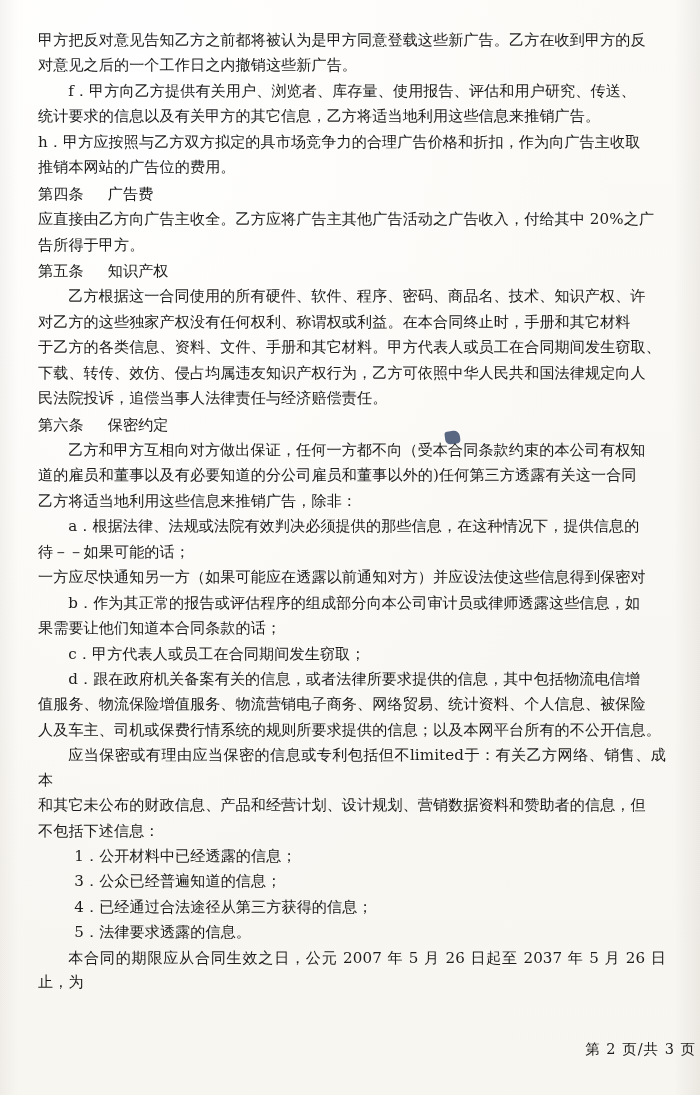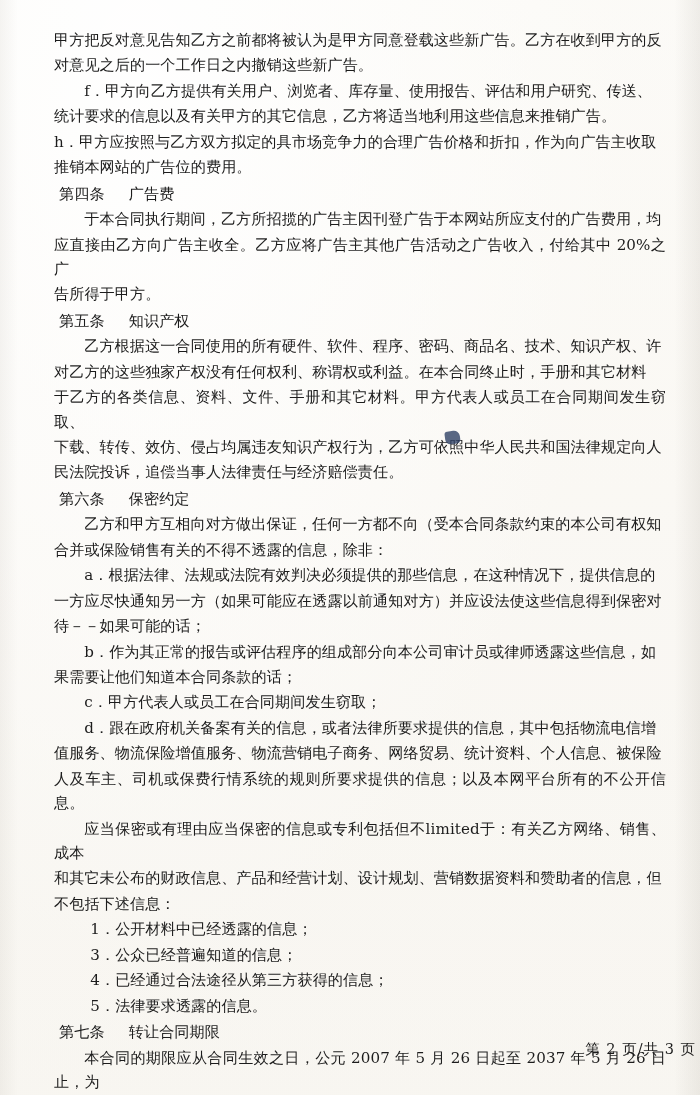--- a/index.html
+++ b/index.html
@@ -33,30 +33,30 @@
   }
   .content {
     position: relative;
     z-index: 2;
     font-size: 15.1px;
     line-height: 1.62;
     letter-spacing: 0.1px;
     text-align: justify;
   }
   p {
-    margin: 0 0 1px 16px;
+    margin: 0 0 1px 0;
     text-indent: 0;
   }
   .ind1 { text-indent: 2em; }
   .ind2 { text-indent: 2.4em; }
   .heading {
     margin: 2px 0 1px 0;
     text-indent: 0;
   }
-  .heading .h-num { margin-right: 1.6em; margin-left: 21px; }
+  .heading .h-num { margin-right: 1.6em; }
   .footer {
     position: absolute;
     left: 0;
     right: 4px;
     bottom: 36px;
     text-align: right;
     font-size: 14.5px;
     letter-spacing: 1px;
     z-index: 3;
   }
@@ -102,59 +102,56 @@
     <p>甲方把反对意见告知乙方之前都将被认为是甲方同意登载这些新广告。乙方在收到甲方的反</p>
     <p>对意见之后的一个工作日之内撤销这些新广告。</p>
     <p class="ind1">f．甲方向乙方提供有关用户、浏览者、库存量、使用报告、评估和用户研究、传送、</p>
     <p>统计要求的信息以及有关甲方的其它信息，乙方将适当地利用这些信息来推销广告。</p>
     <p>h．甲方应按照与乙方双方拟定的具市场竞争力的合理广告价格和折扣，作为向广告主收取</p>
     <p>推销本网站的广告位的费用。</p>
 
     <p class="heading">
       <span class="h-num">第四条</span><span>广告费</span>
     </p>
-    <p class="ind1">于本合同执行期间，乙方所招揽的广告主因刊登广告于本网站所应支付的广告费用，均</p>
     <p>应直接由乙方向广告主收全。乙方应将广告主其他广告活动之广告收入，付给其中 20%之广</p>
     <p>告所得于甲方。</p>
 
     <p class="heading">
       <span class="h-num">第五条</span><span>知识产权</span>
     </p>
     <p class="ind1">乙方根据这一合同使用的所有硬件、软件、程序、密码、商品名、技术、知识产权、许</p>
     <p>对乙方的这些独家产权没有任何权利、称谓权或利益。在本合同终止时，手册和其它材料</p>
     <p>于乙方的各类信息、资料、文件、手册和其它材料。甲方代表人或员工在合同期间发生窃取、</p>
     <p>下载、转传、效仿、侵占均属违友知识产权行为，乙方可依照中华人民共和国法律规定向人</p>
     <p>民法院投诉，追偿当事人法律责任与经济赔偿责任。</p>
 
     <p class="heading">
       <span class="h-num">第六条</span><span>保密约定</span>
     </p>
     <p class="ind1">乙方和甲方互相向对方做出保证，任何一方都不向（受本合同条款约束的本公司有权知</p>
-    <p>合并或保险销售有关的不得不透露的信息，除非：</p>
+    <p>道的雇员和董事以及有必要知道的分公司雇员和董事以外的)任何第三方透露有关这一合同</p>
+    <p>乙方将适当地利用这些信息来推销广告，除非：</p>
     <p class="ind1">a．根据法律、法规或法院有效判决必须提供的那些信息，在这种情况下，提供信息的</p>
+    <p>待－－如果可能的话；</p>
     <p>一方应尽快通知另一方（如果可能应在透露以前通知对方）并应设法使这些信息得到保密对</p>
-    <p>待－－如果可能的话；</p>
     <p class="ind1">b．作为其正常的报告或评估程序的组成部分向本公司审计员或律师透露这些信息，如</p>
     <p>果需要让他们知道本合同条款的话；</p>
     <p class="ind1">c．甲方代表人或员工在合同期间发生窃取；</p>
     <p class="ind1">d．跟在政府机关备案有关的信息，或者法律所要求提供的信息，其中包括物流电信增</p>
     <p>值服务、物流保险增值服务、物流营销电子商务、网络贸易、统计资料、个人信息、被保险</p>
     <p>人及车主、司机或保费行情系统的规则所要求提供的信息；以及本网平台所有的不公开信息。</p>
     <p class="ind1">应当保密或有理由应当保密的信息或专利包括但不limited于：有关乙方网络、销售、成本</p>
     <p>和其它未公布的财政信息、产品和经营计划、设计规划、营销数据资料和赞助者的信息，但</p>
     <p>不包括下述信息：</p>
 
     <p class="ind2">1．公开材料中已经透露的信息；</p>
     <p class="ind2">3．公众已经普遍知道的信息；</p>
     <p class="ind2">4．已经通过合法途径从第三方获得的信息；</p>
     <p class="ind2">5．法律要求透露的信息。</p>
 
-    <p class="heading">
-      <span class="h-num">第七条</span><span>转让合同期限</span>
-    </p>
     <p class="ind1">本合同的期限应从合同生效之日，公元 2007 年 5 月 26 日起至 2037 年 5 月 26 日止，为</p>
 
   </div>
 
   <div class="sig-mark"></div>
 
   <div class="footer">第 2 页/共 3 页</div>
 </div>
 
 </body></html>

